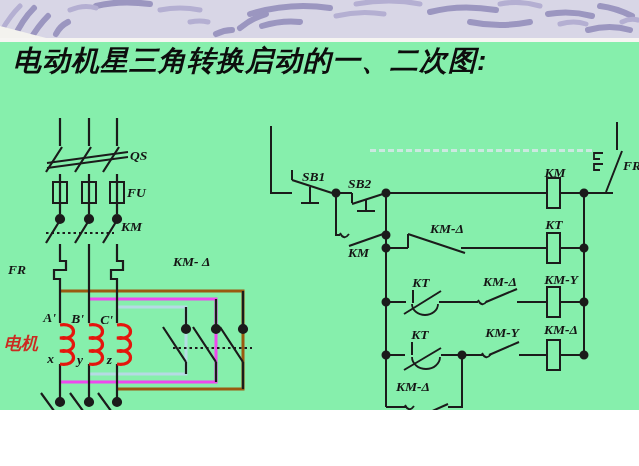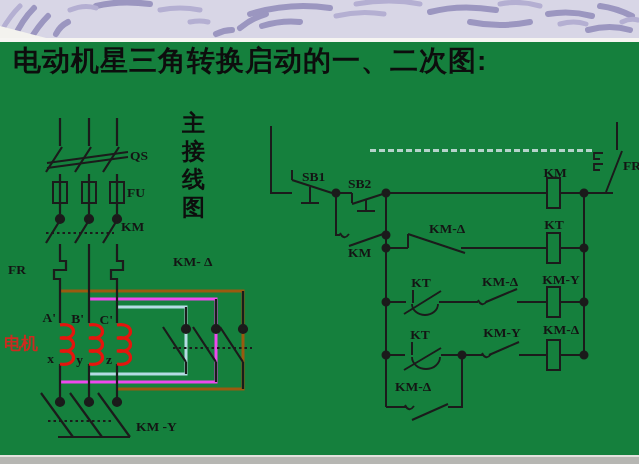--- a/index.html
+++ b/index.html
@@ -1,17 +1,17 @@
 <!DOCTYPE html>
 <html><head>
 <meta charset="utf-8">
 <style>
   html,body{margin:0;padding:0;}
-  .page{position:relative;width:639px;height:464px;background:#15803d;overflow:hidden;
-        font-family:"Liberation Sans",sans-serif;}
+  .page{position:relative;width:639px;height:410px;background:#86efac;overflow:hidden;
+        font-family:"Liberation Sans",sans-serif;font-style:italic;}
   .deco{position:absolute;left:0;top:0;width:639px;height:42px;}
   .main-title{position:absolute;left:13px;top:42px;width:610px;font-size:28px;font-weight:bold;
         color:#0d0d0d;letter-spacing:1px;font-family:"Liberation Sans",sans-serif;white-space:nowrap;}
   .ctrl-title{position:absolute;left:316px;top:105px;font-size:22px;font-weight:bold;color:#0d0d0d;
         letter-spacing:1px;white-space:nowrap;font-family:"Liberation Sans",sans-serif;}
   .vert-title{position:absolute;left:182px;top:110px;width:26px;font-size:23px;line-height:28px;
         font-weight:bold;color:#0d0d0d;word-break:break-all;font-family:"Liberation Serif",serif;}
   .circuit{position:absolute;left:0;top:100px;width:639px;height:366px;}
   .lbl{font-family:"Liberation Serif",serif;font-weight:700;font-size:13.5px;fill:#141414;}
   .lbl-red{font-family:"Liberation Sans",sans-serif;font-weight:700;font-size:17px;fill:#cb2b20;}
@@ -53,21 +53,20 @@
         <path d="M560 24 Q574 20 586 24"></path>
         <path d="M190 22 Q200 20 208 22"></path>
         <path d="M622 22 Q630 18 638 20"></path>
       </g>
     </g>
     <polygon points="0,39 0,26 50,39" fill="#f3f2ee"></polygon>
     <rect x="0" y="38" width="639" height="4" fill="#f6f5f2"></rect>
   </svg>
 
   <div class="main-title">电动机星三角转换启动的一、二次图:</div>
-  <div class="vert-title">主接线图</div>
   <div class="watermark"></div>
 
   <svg class="circuit" viewBox="0 100 639 366">
 
     <g fill="none" stroke-width="3">
       <path d="M60 291 H243 V389 H117" stroke="#9a5a10"></path>
       <path d="M89 299 H216 V382 H60" stroke="#ee49ee"></path>
       <path d="M117 307 H186 V374 H89" stroke="#b5dbe4"></path>
     </g>
 

